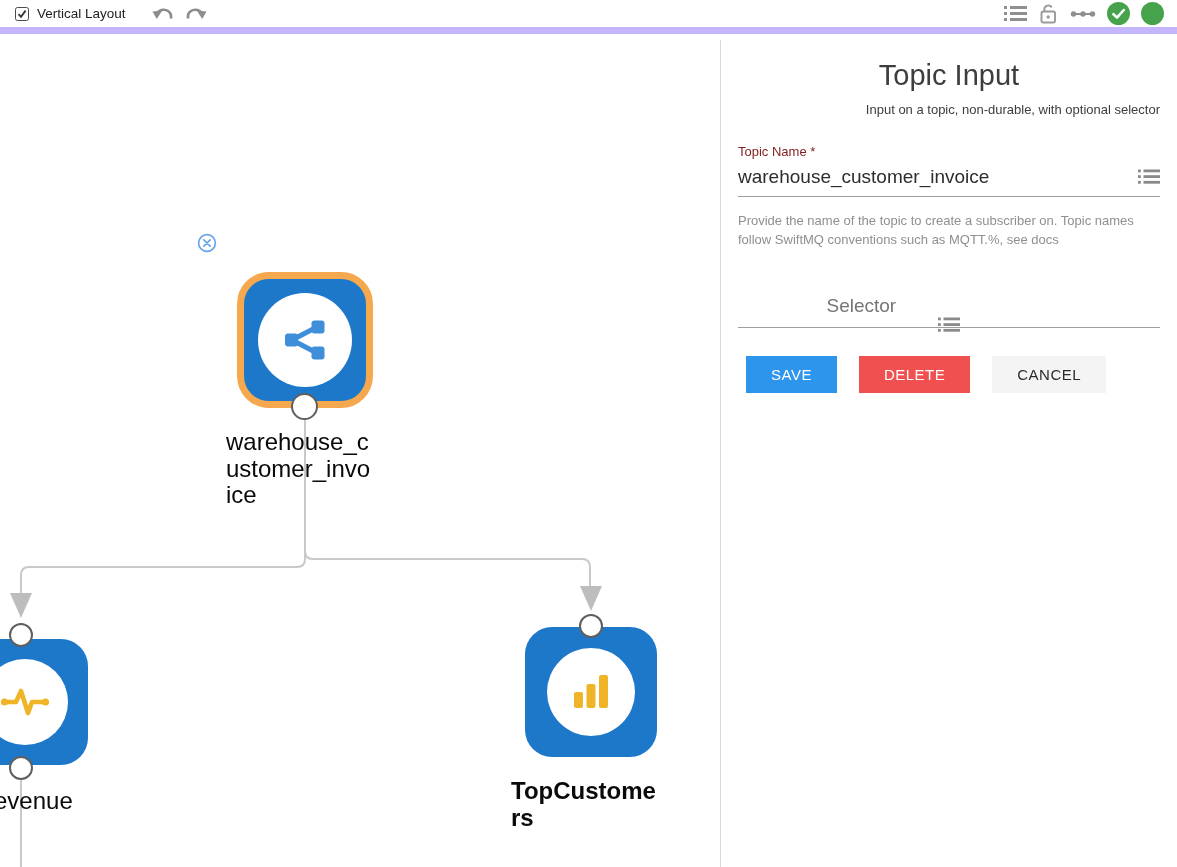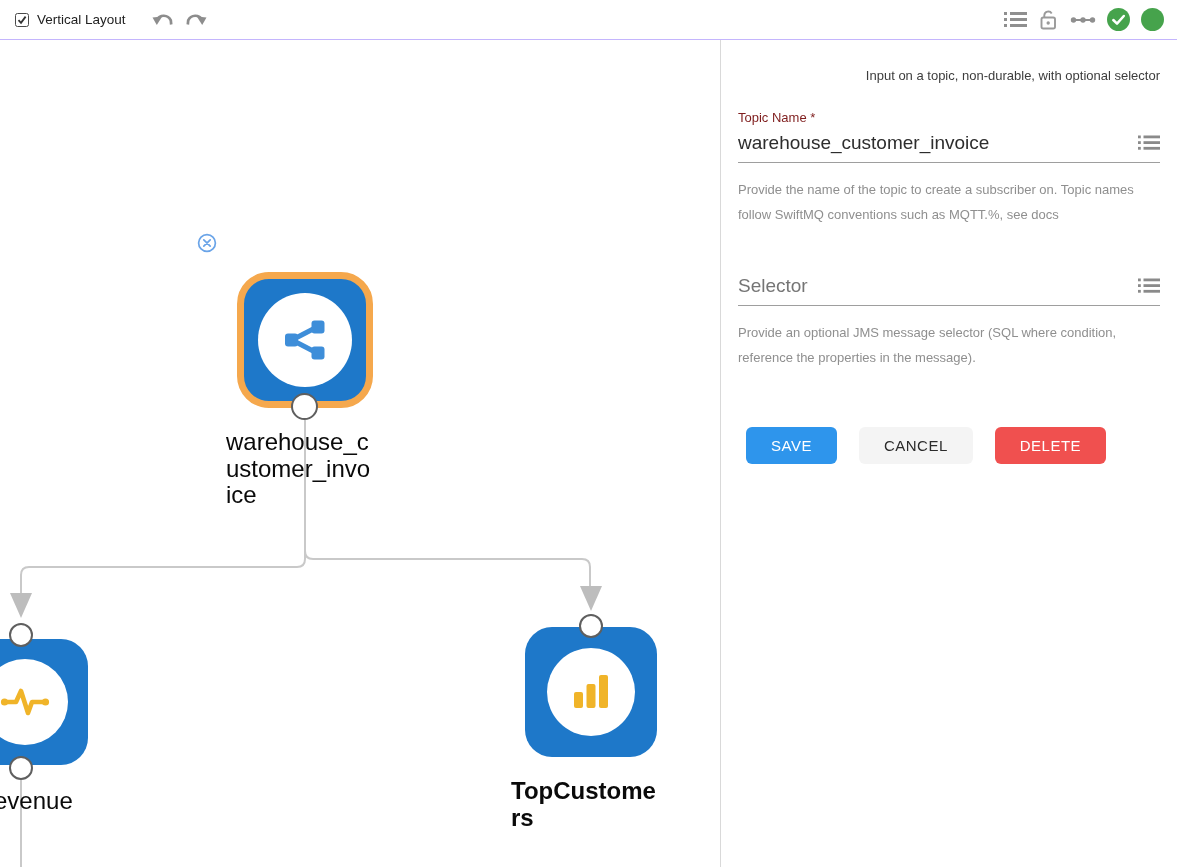--- a/index.html
+++ b/index.html
@@ -1,21 +1,21 @@
 <!DOCTYPE html>
 <html><head>
 <meta charset="utf-8">
 <style>
   * { margin:0; padding:0; box-sizing:border-box; }
   html,body { width:1177px; height:867px; background:#fff; overflow:hidden;
               font-family:"Liberation Sans", sans-serif; }
 
   
-  .toolbar { position:absolute; left:0; top:0; width:1177px; height:40px;
-             background:#fff; border-bottom:1px solid #c4b5fd;
+  .toolbar { position:absolute; left:0; top:0; width:1177px; height:34px;
+             background:#fff; border-bottom:7px solid #c4b5fd;
              display:flex; align-items:center; }
   .tb-left { display:flex; align-items:center; gap:8px; padding-left:15px; }
   .checkbox { width:14px; height:14px; border:1.6px solid #4a4a4a; border-radius:2.5px;
               background:#fff; display:inline-flex; align-items:center; justify-content:center; cursor:pointer; }
   .cb-label { font-size:13.5px; color:#222; }
   .undo-redo { display:flex; align-items:center; gap:7px; margin-left:18px; }
   .tb-right { margin-left:auto; display:flex; align-items:center; gap:11px; padding-right:13px; }
   .icon-btn { display:inline-flex; align-items:center; justify-content:center; cursor:pointer; }
   .green-dot { width:23px; height:23px; border-radius:50%; background:#46A34C; }
 
@@ -37,25 +37,25 @@
   .panel { position:absolute; left:721px; top:40px; width:456px; height:827px;
            background:#fff; padding:18px 17px 0 17px; }
   .p-title { font-size:29px; color:#3d3d3d; text-align:center; line-height:34px; }
   .p-sub { font-size:13px; color:#3d3d3d; text-align:right; margin-top:10px; }
   .f-label { font-size:13px; color:#7f1d1d; margin-top:27px; }
   .f-row { display:flex; align-items:center; margin-top:5px; height:26px; }
   .f-input { flex:1; border:none; outline:none; font-size:19px; color:#2d2d2d;
              font-family:"Liberation Sans", sans-serif; background:transparent; }
   .f-input::placeholder { color:#757575; opacity:1; }
   .f-underline { border-bottom:1px solid #9e9e9e; margin-top:6px; }
-  .f-help { font-size:13px; line-height:25px; color:#8f8f8f; margin-top:14px; }
-  .sel-row { margin-top:46px; }
+  .f-help { font-size:13px; line-height:19px; color:#8f8f8f; margin-top:14px; }
+  .sel-row { margin-top:46px;flex-direction:column; }
   .btn-row { display:flex; gap:22px; margin-top:28px; margin-left:8px; }
-  .btn { border:none; border-radius:6px; height:37px; padding:4px 25px; font-size:15px;
-         letter-spacing:0.5px; cursor:pointer; font-family:"Liberation Sans", sans-serif;margin-top:29px; }
+  .btn { border:none; border-radius:0; height:37px; padding:4px 25px; font-size:15px;
+         letter-spacing:0.5px; cursor:pointer; font-family:"Liberation Sans", sans-serif; }
   .btn-save { background:#2E95EC; color:#fff; }
   .btn-delete { background:#F0504F; color:#fff; }
   .btn-cancel { background:#f4f4f4; color:#2b2b2b; }
 </style>
 </head>
 <body>
 
 <div class="toolbar">
   <div class="tb-left">
     <span class="checkbox">
@@ -176,20 +176,21 @@
           <rect x="29" y="2" width="9" height="33" rx="2"></rect>
         </g>
       </svg>
     </div>
   </div>
   <span class="port" style="left:579px; top:574px; width:24px; height:24px;"></span>
   <div class="nlabel" style="left:511px; top:738px;font-weight:bold;">TopCustomers</div>
 </div>
 
 <div class="panel">
+  <div class="p-title">Topic Input</div>
   <div class="p-sub">Input on a topic, non-durable, with optional selector</div>
 
   <div class="f-label">Topic Name *</div>
   <div class="f-row">
     <input class="f-input" type="text" value="warehouse_customer_invoice" style="">
     <span class="icon-btn">
       <svg width="22" height="16" viewBox="0 0 22 16">
         <g fill="#8a8a8a">
           <rect x="0" y="0.5" width="2.8" height="2.8"></rect>
             <rect x="5.5" y="0.5" width="16.5" height="2.8"></rect>
@@ -213,20 +214,19 @@
             <rect x="5.5" y="0.5" width="16.5" height="2.8"></rect>
           <rect x="0" y="6.2" width="2.8" height="2.8"></rect>
             <rect x="5.5" y="6.2" width="16.5" height="2.8"></rect>
           <rect x="0" y="11.9" width="2.8" height="2.8"></rect>
             <rect x="5.5" y="11.9" width="16.5" height="2.8"></rect>
         </g>
       </svg>
     </span>
   </div>
   <div class="f-underline"></div>
-  <div class="f-help">Provide an optional JMS message selector (SQL where condition, reference the properties in the message).</div>
 
   <div class="btn-row">
     <button class="btn btn-save">SAVE</button>
+    <button class="btn btn-delete">DELETE</button>
     <button class="btn btn-cancel">CANCEL</button>
-    <button class="btn btn-delete">DELETE</button>
   </div>
 </div>
 
 </body></html>

